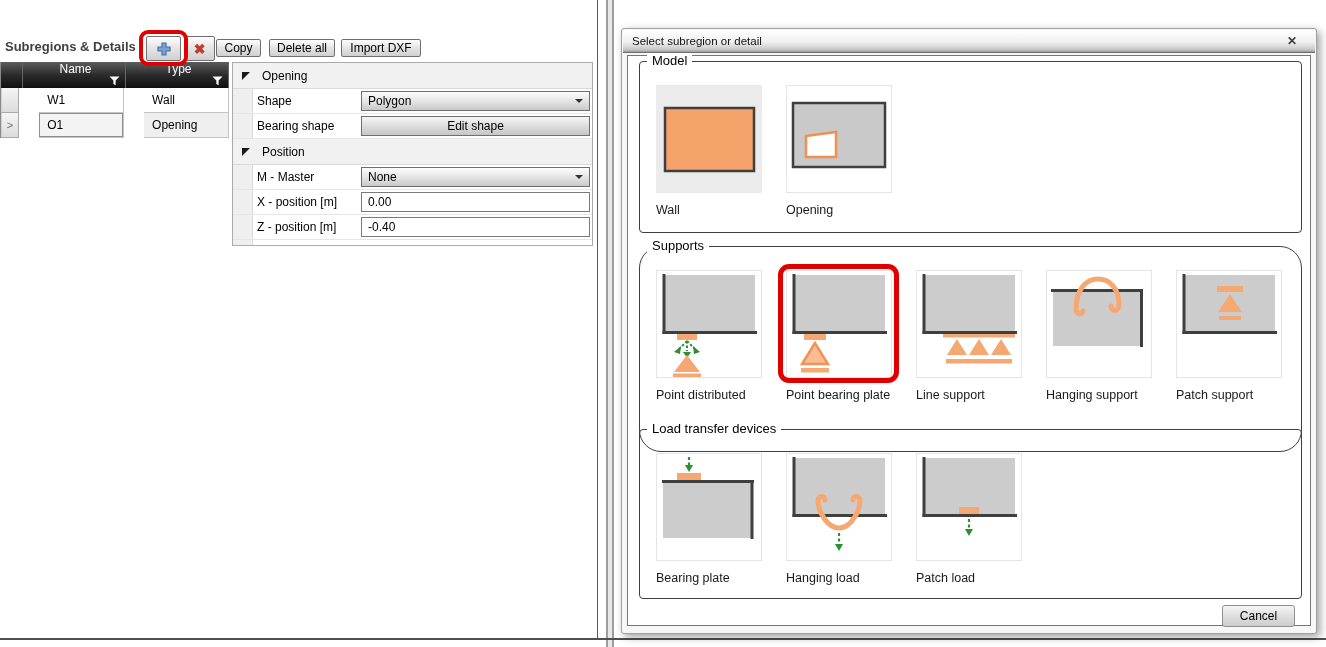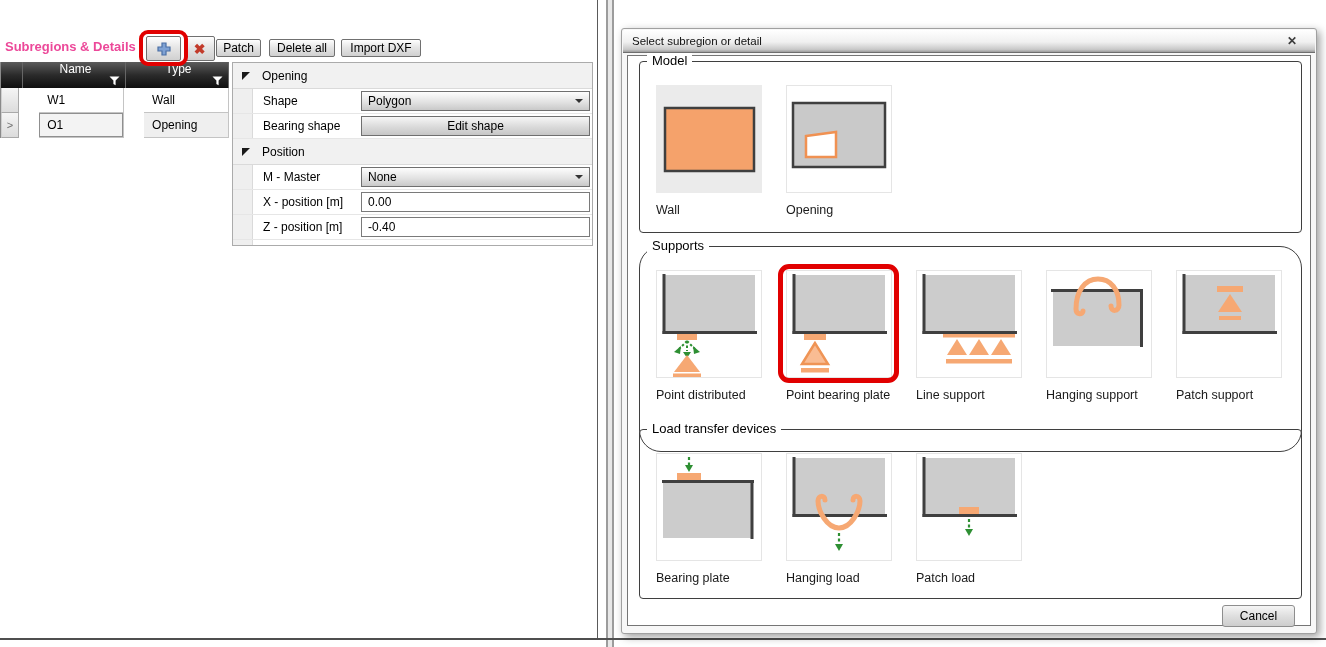--- a/index.html
+++ b/index.html
@@ -42,21 +42,21 @@
   .t-row.selected .t-cell { background:#efefef; }
   .t-row.selected .t-cell.name { box-shadow:inset 0 0 0 1px #8f8f8f; background:#f3f3f3; }
 
   
   #property-grid { position:absolute; left:232px; top:62px; width:361px; border:1px solid #ababab; background:#fff; }
   .p-gheader { height:26px; background:#f1f1f1; border-bottom:1px solid #dadada; display:flex; align-items:center; }
   .p-tri  { margin-left:9px; width:0; height:0; border-top:8px solid #1a1a1a; border-right:8px solid transparent; }
   .p-gtitle { margin-left:12px; }
   .p-row  { display:flex; height:25px; border-bottom:1px solid #e6e6e6; }
   .p-gutter { width:20px; background:#efefef; border-right:1px solid #dadada; }
-  .p-label  { width:106px; display:flex; align-items:center; padding-left:10px; }
+  .p-label  { width:106px; display:flex; align-items:center; padding-left:4px; }
   .p-editor { flex:1; padding:2px; }
   .dropdown { height:20px; border:1px solid #6f6f6f; background:linear-gradient(#fdfdfd,#e3e3e3 55%,#c9c9c9);
               display:flex; align-items:center; padding:0 6px; cursor:pointer; }
   .dd-caret { margin-left:auto; width:0; height:0; border-left:4px solid transparent;
               border-right:4px solid transparent; border-top:4px solid #333; }
   .pbtn { height:20px; border:1px solid #6f6f6f; background:linear-gradient(#f6f6f6,#dadada 55%,#c6c6c6);
           display:flex; align-items:center; justify-content:center; cursor:pointer; }
   .tbox { height:20px; border:1px solid #7a7a7a; background:#fff; display:flex; align-items:center; padding:0 6px; }
   .p-tail { display:flex; height:5px; }
   .p-tail .p-gutter { height:100%; }
@@ -90,34 +90,34 @@
                border:5px solid #e10000; border-radius:11px; pointer-events:none; z-index:3; }
 
   .cancel-btn { position:absolute; right:15px; top:549px; width:73px; height:22px;
                 background:linear-gradient(#f5f5f5,#dddddd 55%,#cdcdcd); border:1px solid #8e8e8e;
                 border-radius:3px; font-size:12px; font-family:inherit; cursor:pointer; }
 </style>
 </head>
 <body>
 
 <div class="left-panel">
-  <span class="panel-title" style="color: #ec4899;">Subregions &amp; Details</span>
+  <span class="panel-title" style="color: #404040;">Subregions &amp; Details</span>
 
   <div class="ring-plus"></div>
   <button class="win-btn" id="btn-plus">
     <span style="display:flex">
       <svg width="16" height="16" viewBox="0 0 16 16">
           <path d="M6,2 h4 v4 h4 v4 h-4 v4 h-4 v-4 h-4 v-4 h4 z" fill="#7ea1d3" stroke="#4a6fa5" stroke-width="1.2"></path>
         </svg>
     </span>
   </button>
   <button class="win-btn" id="btn-del">
     <span>✖</span>
   </button>
-  <button class="win-btn" id="btn-copy">Patch</button>
+  <button class="win-btn" id="btn-copy">Copy</button>
   <button class="win-btn" id="btn-delall">Delete all</button>
   <button class="win-btn" id="btn-import">Import DXF</button>
 
   <div id="subregions-table">
       <div class="t-header">
         <div class="t-hcell t-sel"></div>
         <div class="t-hcell t-col">
           <span>Name</span>
           <span class="funnel">
             <svg width="11" height="10" viewBox="0 0 11 10">

